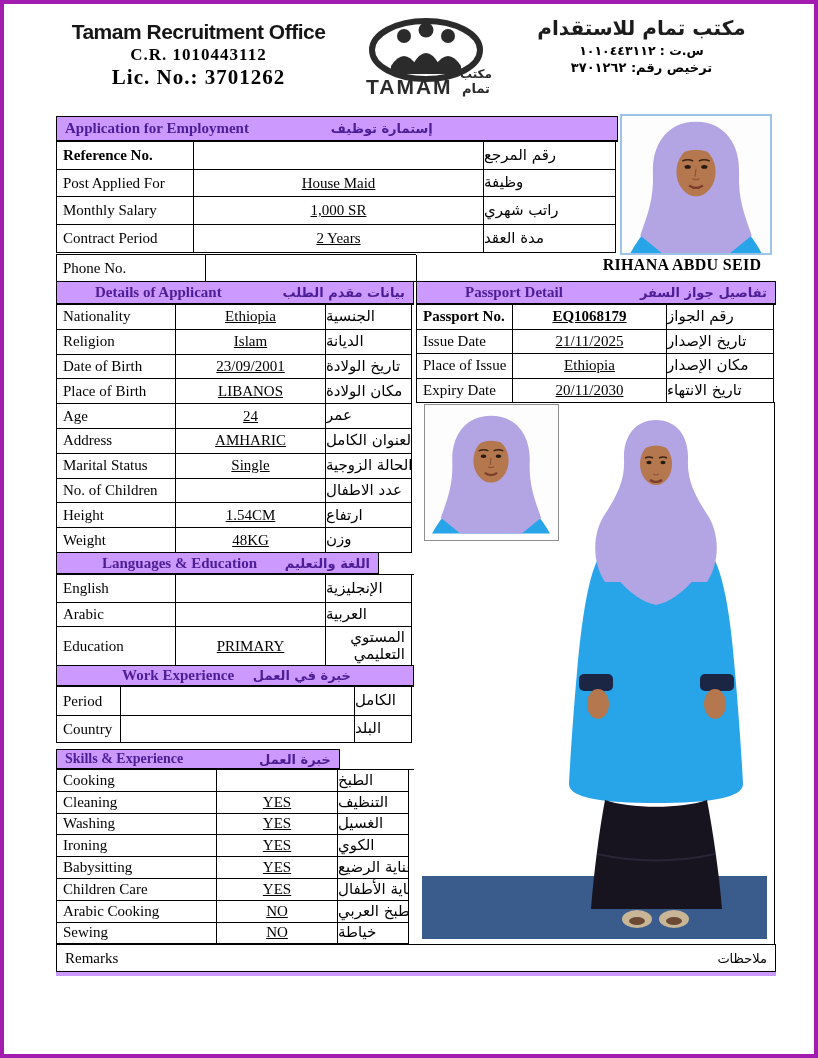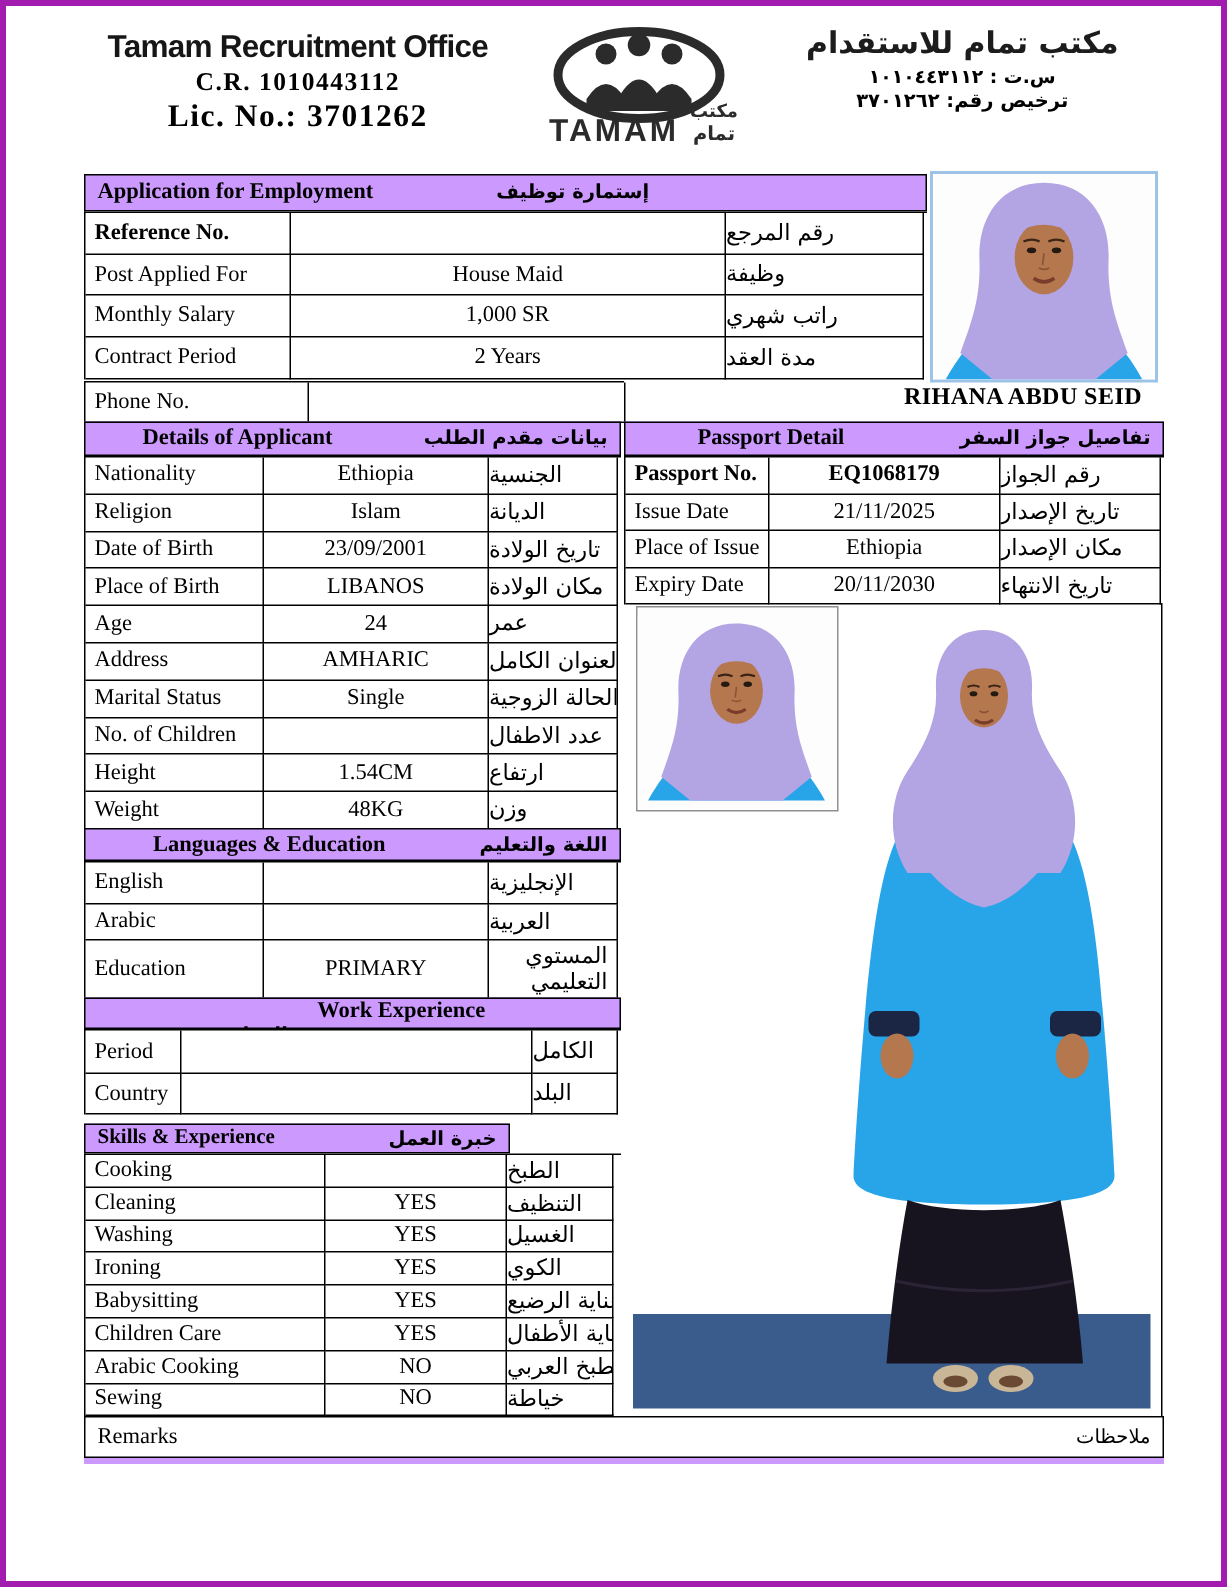--- a/index.html
+++ b/index.html
@@ -11,29 +11,29 @@
   .lh-left{left:52px;top:16px;width:285px;text-align:center;}
   .lh-left .nm{font-family:"Liberation Sans","DejaVu Sans",sans-serif;font-weight:bold;font-size:21px;letter-spacing:-0.5px;color:#161616;}
   .lh-left .cr{font-weight:bold;font-size:17px;letter-spacing:1px;margin-top:1px;}
   .lh-left .lic{font-weight:bold;font-size:21px;letter-spacing:1px;}
   .lh-right{left:505px;top:12px;width:265px;text-align:center;direction:rtl;font-family:"DejaVu Sans",sans-serif;}
   .lh-right .nm{font-weight:bold;font-size:20px;color:#1c1c1c;}
   .lh-right .cr{font-weight:bold;font-size:12.5px;margin-top:3px;}
   .lh-right .lic{font-weight:bold;font-size:13px;margin-top:2px;}
   
   .bar{position:absolute;background:#CC99FF;border:1.4px solid #000;box-sizing:border-box;
-       color:#000000;font-weight:bold;display:flex;align-items:center;}
+       color:#4c1d95;font-weight:bold;display:flex;align-items:center;}
   .bar .en{font-size:15px;}
   .bar .ar{font-size:13px;direction:rtl;font-family:"DejaVu Sans",sans-serif;}
   
   .tbl{position:absolute;display:grid;border-left:1.6px solid #000;border-top:1.6px solid #000;box-sizing:border-box;background:#fff;}
   .tbl>div{border-right:1.6px solid #000;border-bottom:1.6px solid #000;box-sizing:border-box;
            display:flex;align-items:center;font-size:15px;overflow:hidden;white-space:nowrap;}
   .lab{padding-left:6px;}
-  .val{justify-content:center;text-align:center;}
+  .val{justify-content:center;text-align:center;text-decoration:underline;}
   .arc{justify-content:flex-end;padding-right:6px;direction:rtl;font-family:"DejaVu Sans",sans-serif;font-size:13px;line-height:1.15;text-align:right;}
   .arc.wrap{white-space:normal;text-align:right;}
   .b{font-weight:bold;}
   
   .name{left:584px;top:252px;width:188px;text-align:center;font-weight:bold;font-size:16px;letter-spacing:0.3px;}
   .remarks{left:52px;top:940px;width:720px;height:28px;border:1.4px solid #000;box-sizing:border-box;
            display:flex;align-items:center;justify-content:space-between;padding:0 8px;font-size:15px;}
   .remarks .ar{direction:rtl;font-family:"DejaVu Sans",sans-serif;font-size:13px;}
   .purple-strip{left:52px;top:968px;width:720px;height:4px;background:#CC99FF;}
   .photo-top{left:616px;top:110px;width:152px;height:141px;border:2px solid #9DC3E6;background:#fff;box-sizing:border-box;}
@@ -168,37 +168,37 @@
     <div class="val">21/11/2025</div>
     <div class="arc">تاريخ الإصدار</div>
     <div class="lab">Place of Issue</div>
     <div class="val">Ethiopia</div>
     <div class="arc">مكان الإصدار</div>
     <div class="lab">Expiry Date</div>
     <div class="val">20/11/2030</div>
     <div class="arc">تاريخ الانتهاء</div>
   </div>
 
-  <div class="bar" style="left:52px;top:548px;width:358px;height:22px;justify-content:space-between;">
+  <div class="bar" style="left:52px;top:548px;width:323px;height:22px;justify-content:space-between;">
     <span class="en" style="margin-left:45px;">Languages &amp; Education</span>
     <span class="ar" style="padding-right:8px;">اللغة والتعليم</span>
   </div>
   <div class="tbl" style="left:52px;top:570px;width:358px;grid-template-columns:119px 150px 86px;grid-template-rows:28px 24px 39px;">
     <div class="lab">English</div>
     <div class="val"></div>
     <div class="arc">الإنجليزية</div>
     <div class="lab">Arabic</div>
     <div class="val"></div>
     <div class="arc">العربية</div>
     <div class="lab">Education</div>
     <div class="val">PRIMARY</div>
     <div class="arc wrap" style="width:86px;">المستوي التعليمي</div>
   </div>
 
-  <div class="bar" style="left:52px;top:661px;width:358px;height:21px;justify-content:space-between;flex-direction:column;">
+  <div class="bar" style="left:52px;top:661px;width:358px;height:21px;justify-content:space-between;">
     <span class="en" style="margin-left:65px;">Work Experience</span>
     <span class="ar" style="padding-right:62px;">خبرة في العمل</span>
   </div>
   <div class="tbl" style="left:52px;top:682px;width:358px;grid-template-columns:64px 234px 57px;grid-template-rows:29px 27px;">
     <div class="lab">Period</div>
     <div class="val"></div>
     <div class="arc">الكامل</div>
     <div class="lab">Country</div>
     <div class="val"></div>
     <div class="arc">البلد</div>

